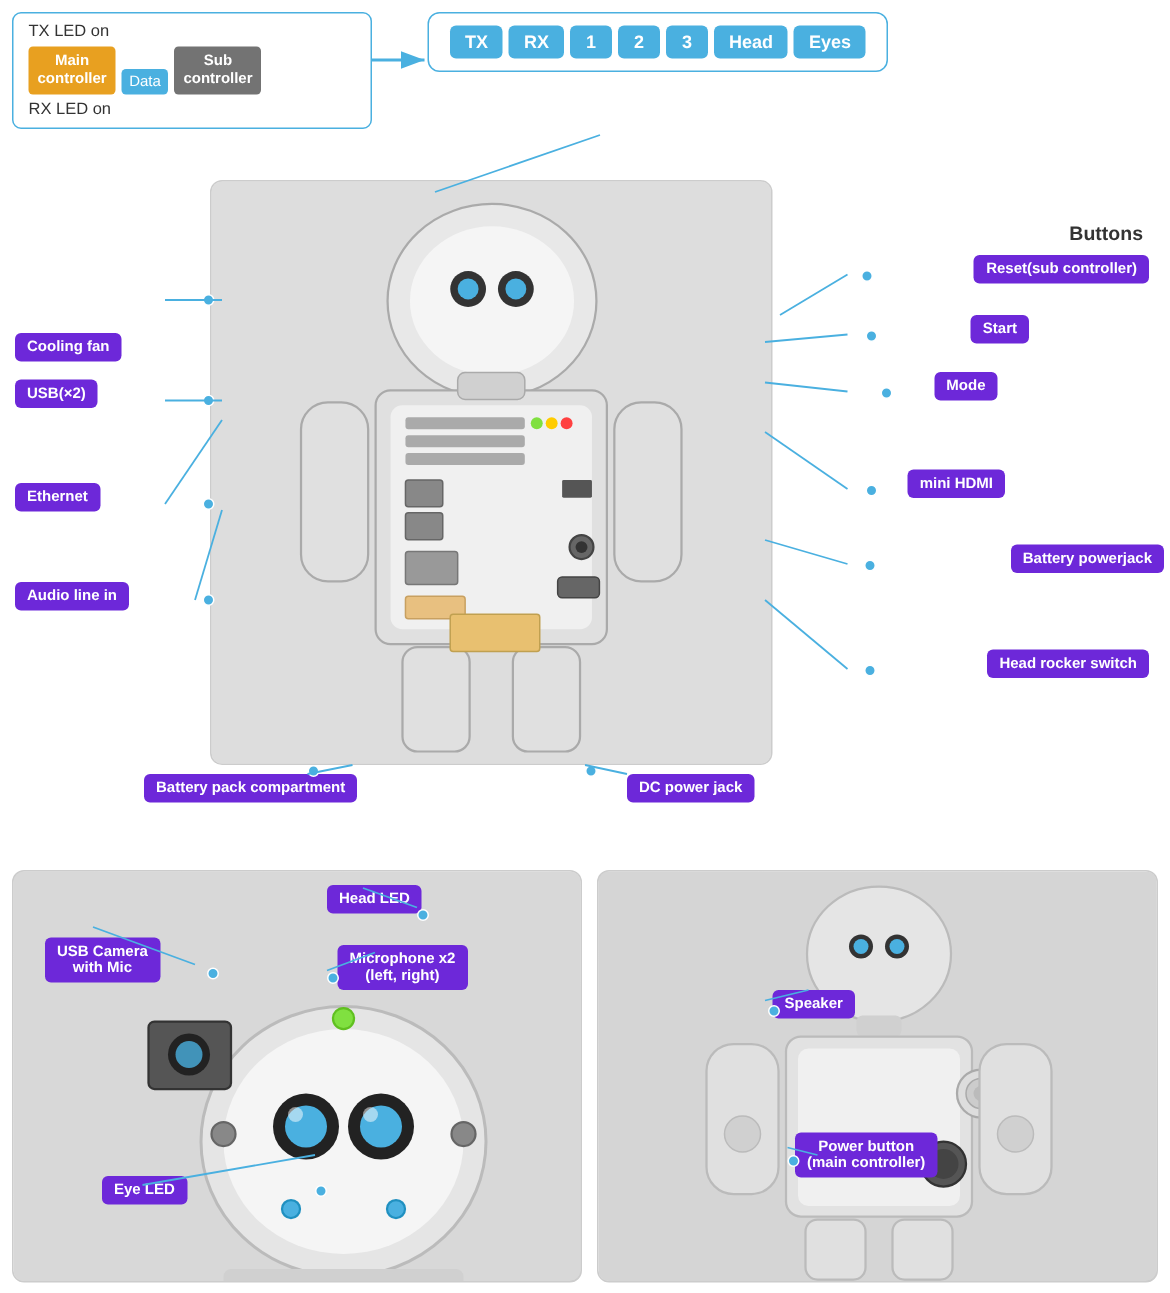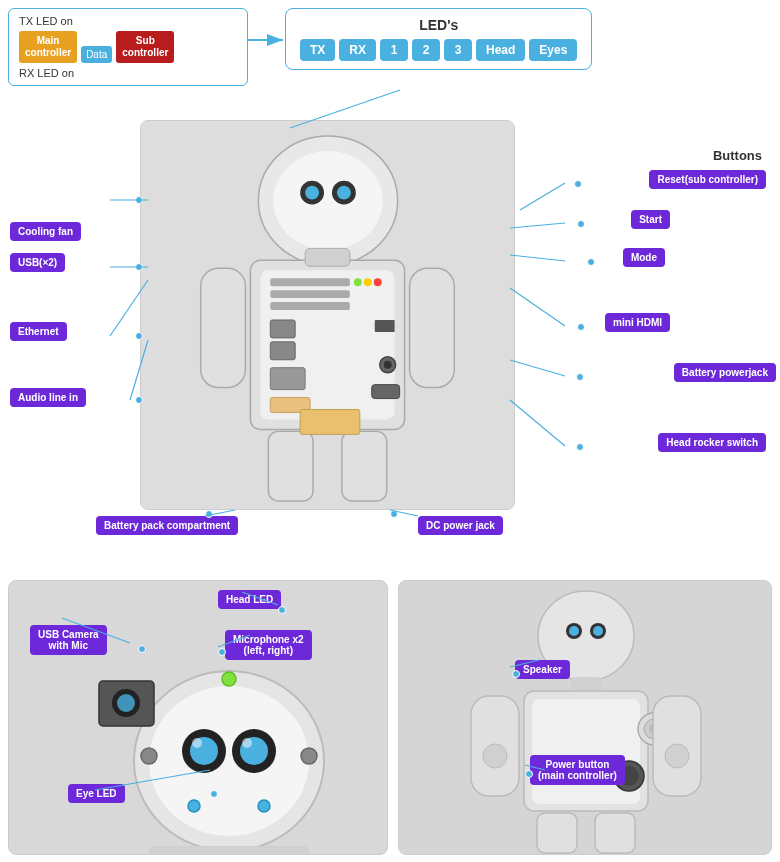--- a/index.html
+++ b/index.html
@@ -38,21 +38,21 @@
       background: #e8a020;
       color: #fff;
       font-size: 10px;
       font-weight: bold;
       padding: 4px 6px;
       border-radius: 3px;
       text-align: center;
       line-height: 1.2;
     }
     .ctrl-box-sub {
-      background: #b91c1c;
+      background: #737373;
       color: #fff;
       font-size: 10px;
       font-weight: bold;
       padding: 4px 6px;
       border-radius: 3px;
       text-align: center;
       line-height: 1.2;
     }
     .ctrl-data {
       background: #4ab0e0;
@@ -210,21 +210,20 @@
 <svg class="arrow-svg">
   <defs>
     <marker id="arrowhead" markerWidth="8" markerHeight="6" refX="8" refY="3" orient="auto">
       <polygon points="0 0, 8 3, 0 6" fill="#4ab0e0"></polygon>
     </marker>
   </defs>
   <line x1="248" y1="40" x2="283" y2="40" stroke="#4ab0e0" stroke-width="2" marker-end="url(#arrowhead)"></line>
 </svg>
 
 <div class="led-box">
-  <div class="led-box-title">LED's</div>
   <div class="led-buttons">
     <div class="led-btn">TX</div>
     <div class="led-btn">RX</div>
     <div class="led-btn">1</div>
     <div class="led-btn">2</div>
     <div class="led-btn">3</div>
     <div class="led-btn">Head</div>
     <div class="led-btn">Eyes</div>
   </div>
 </div>
@@ -291,21 +290,21 @@
 <div class="dot" style="top:332px; left:135px;"></div>
 
 <div class="label-tag" style="position:absolute; top:388px; left:10px;">Audio line in</div>
 <div class="dot" style="top:396px; left:135px;"></div>
 
 <div style="position:absolute; top:148px; right:18px; font-size:13px; font-weight:bold; color:#333;">Buttons</div>
 
 <div class="label-tag" style="position:absolute; top:170px; right:14px;">Reset(sub controller)</div>
 <div class="dot" style="top:180px; right:198px;"></div>
 
-<div class="label-tag" style="position:absolute; top:210px; right:110px;">Start</div>
+<div class="label-tag" style="position:absolute; top:210px; right:94px;">Start</div>
 <div class="dot" style="top:220px; right:195px;"></div>
 
 <div class="label-tag" style="position:absolute; top:248px; right:115px;">Mode</div>
 <div class="dot" style="top:258px; right:185px;"></div>
 
 <div class="label-tag" style="position:absolute; top:313px; right:110px;">mini HDMI</div>
 <div class="dot" style="top:323px; right:195px;"></div>
 
 <div class="label-tag" style="position:absolute; top:363px; right:4px;text-align:right;">Battery powerjack</div>
 <div class="dot" style="top:373px; right:196px;"></div>

